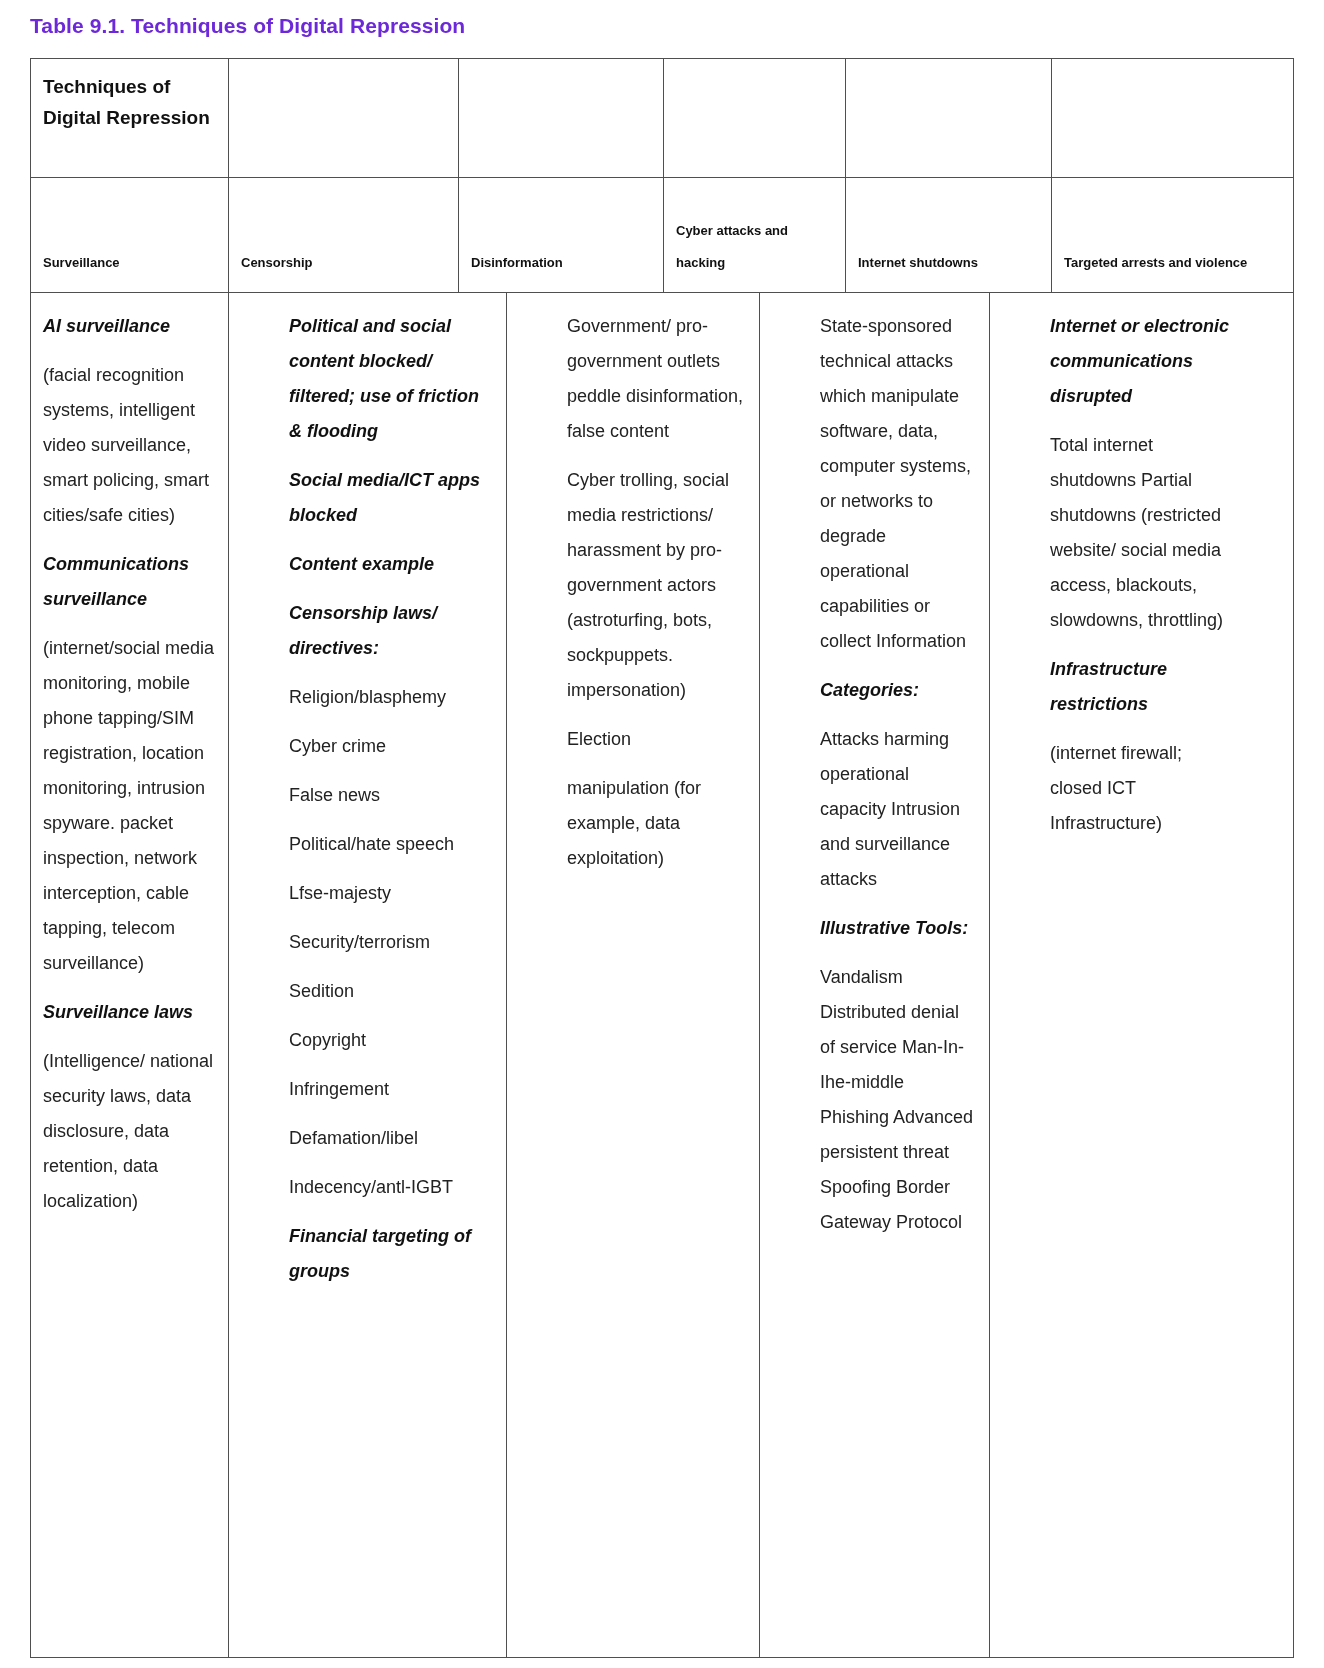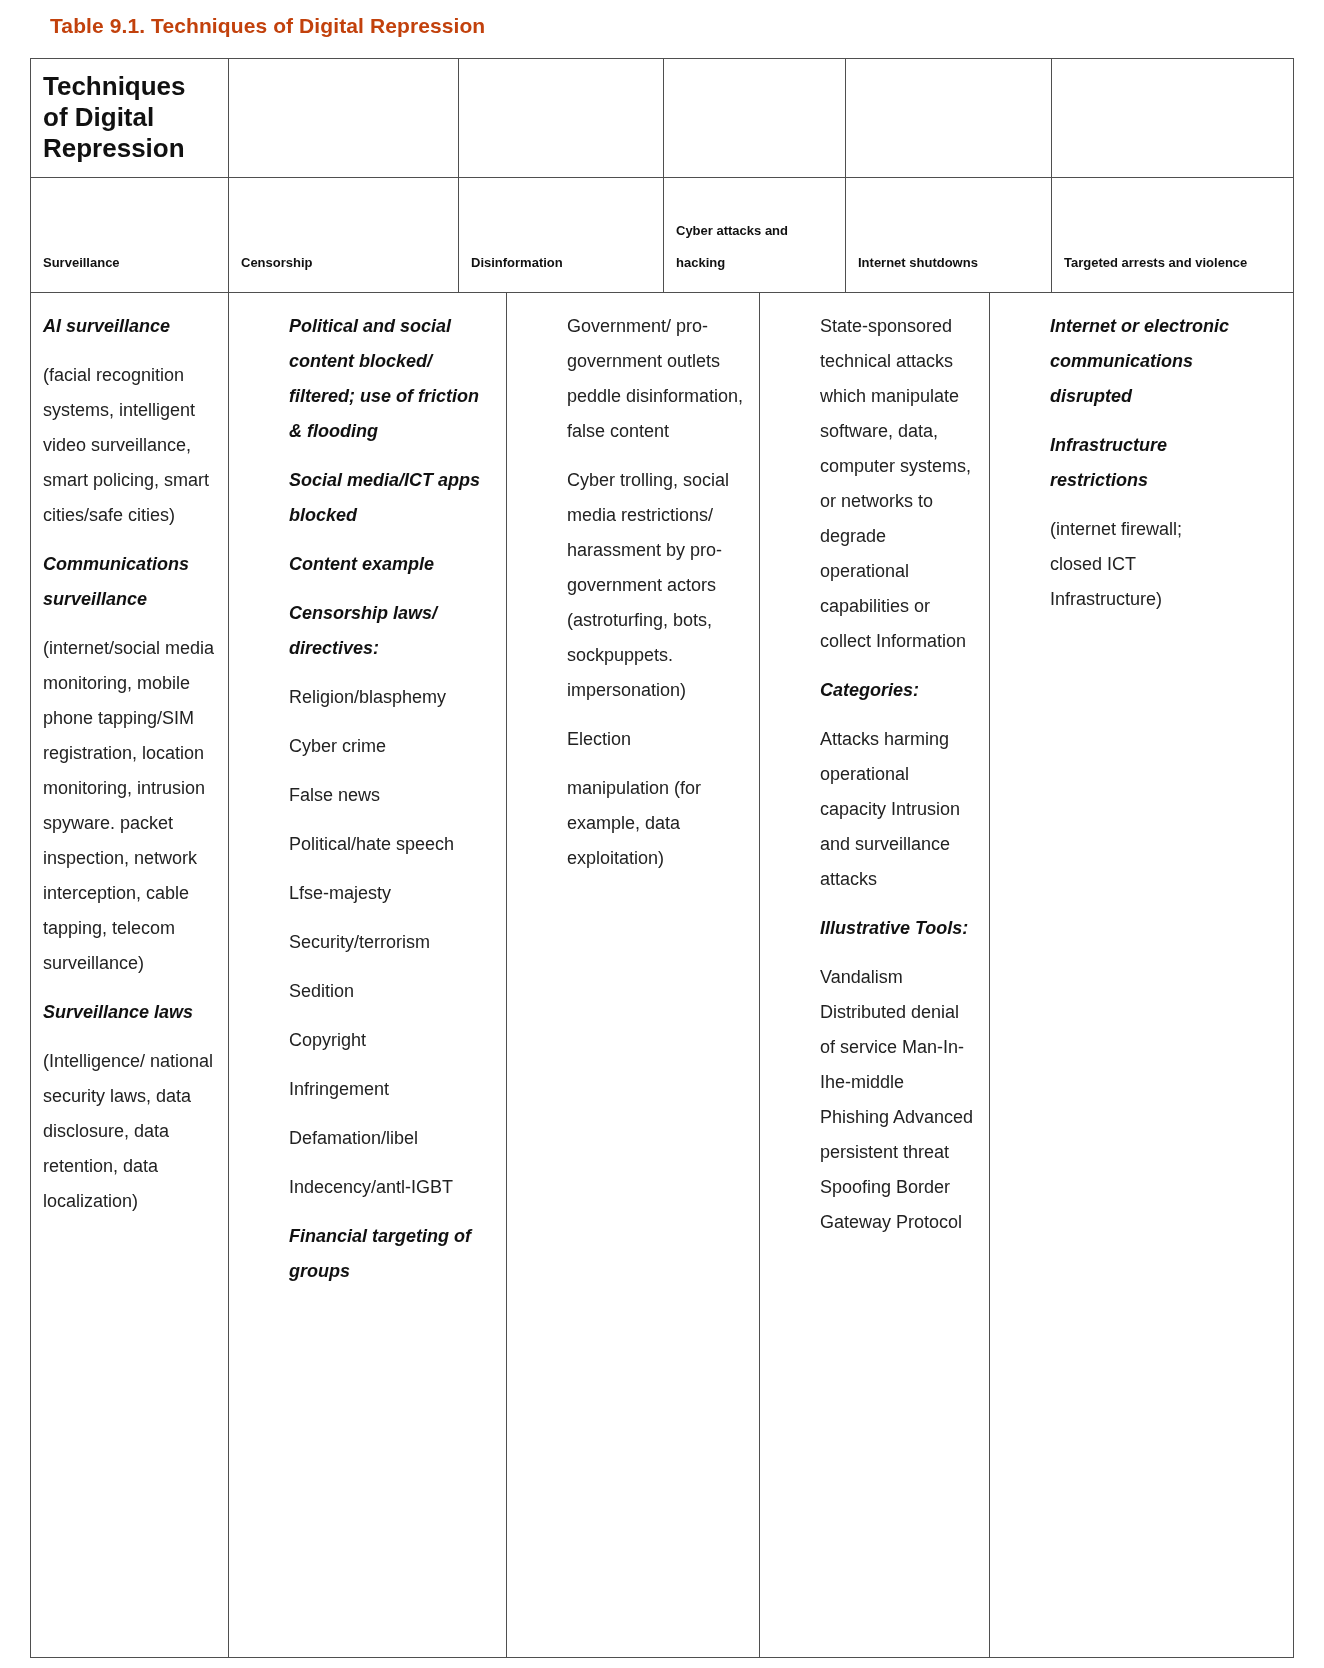--- a/index.html
+++ b/index.html
@@ -8,24 +8,23 @@
     width: 1324px;
     font-family: "Liberation Sans", sans-serif;
     color: #1f1f1f;
     -webkit-font-smoothing: antialiased;
   }
   .page { padding: 14px 30px 12px 30px; }
 
   .page-title {
     font-size: 21px;
     font-weight: bold;
-    color: #c2410c;
+    color: #6d28d9;
     margin-bottom: 20px;
     letter-spacing: 0.1px;
-    margin-left: 20px;
   }
 
   .table {
     width: 1264px;
     border: 1px solid #4f4f4f;
     background: #fff;
   }
   .row {
     display: grid;
     grid-template-columns: 198px 230px 205px 182px 206px 241px;
@@ -34,21 +33,21 @@
   .row:last-child { border-bottom: none; gap: 48px; }
   .cell {
     border-right: 1px solid #4f4f4f;
     padding: 12px 12px;
     overflow: hidden;
   }
   .cell:last-child { border-right: none; }
 
   .row-top .cell { min-height: 118px; }
   .top-label {
-    font-size: 26px;
+    font-size: 19px;
     font-weight: bold;
     line-height: 31px;
     color: #111;
   }
 
   .row-headers .cell {
     min-height: 114px;
     display: flex;
     align-items: flex-end;
     padding-bottom: 13px;
@@ -148,18 +147,19 @@
         </div>
         <div class="cell">
           <p class="plain">State-sponsored technical attacks which manipulate software, data, computer systems, or networks to degrade operational capabilities or collect Information</p>
           <p class="emph">Categories:</p>
           <p class="plain">Attacks harming operational capacity Intrusion and surveillance attacks</p>
           <p class="emph">Illustrative Tools:</p>
           <p class="plain">Vandalism Distributed denial of service Man-In-Ihe-middle Phishing Advanced persistent threat Spoofing Border Gateway Protocol</p>
         </div>
         <div class="cell">
           <p class="emph">Internet or electronic communications disrupted</p>
+          <p class="plain">Total internet shutdowns Partial shutdowns (restricted website/ social media access, blackouts, slowdowns, throttling)</p>
           <p class="emph">Infrastructure restrictions</p>
           <p class="plain">(internet firewall; closed ICT Infrastructure)</p>
         </div>
       </div>
   </div>
 </div>
 
 </body></html>

